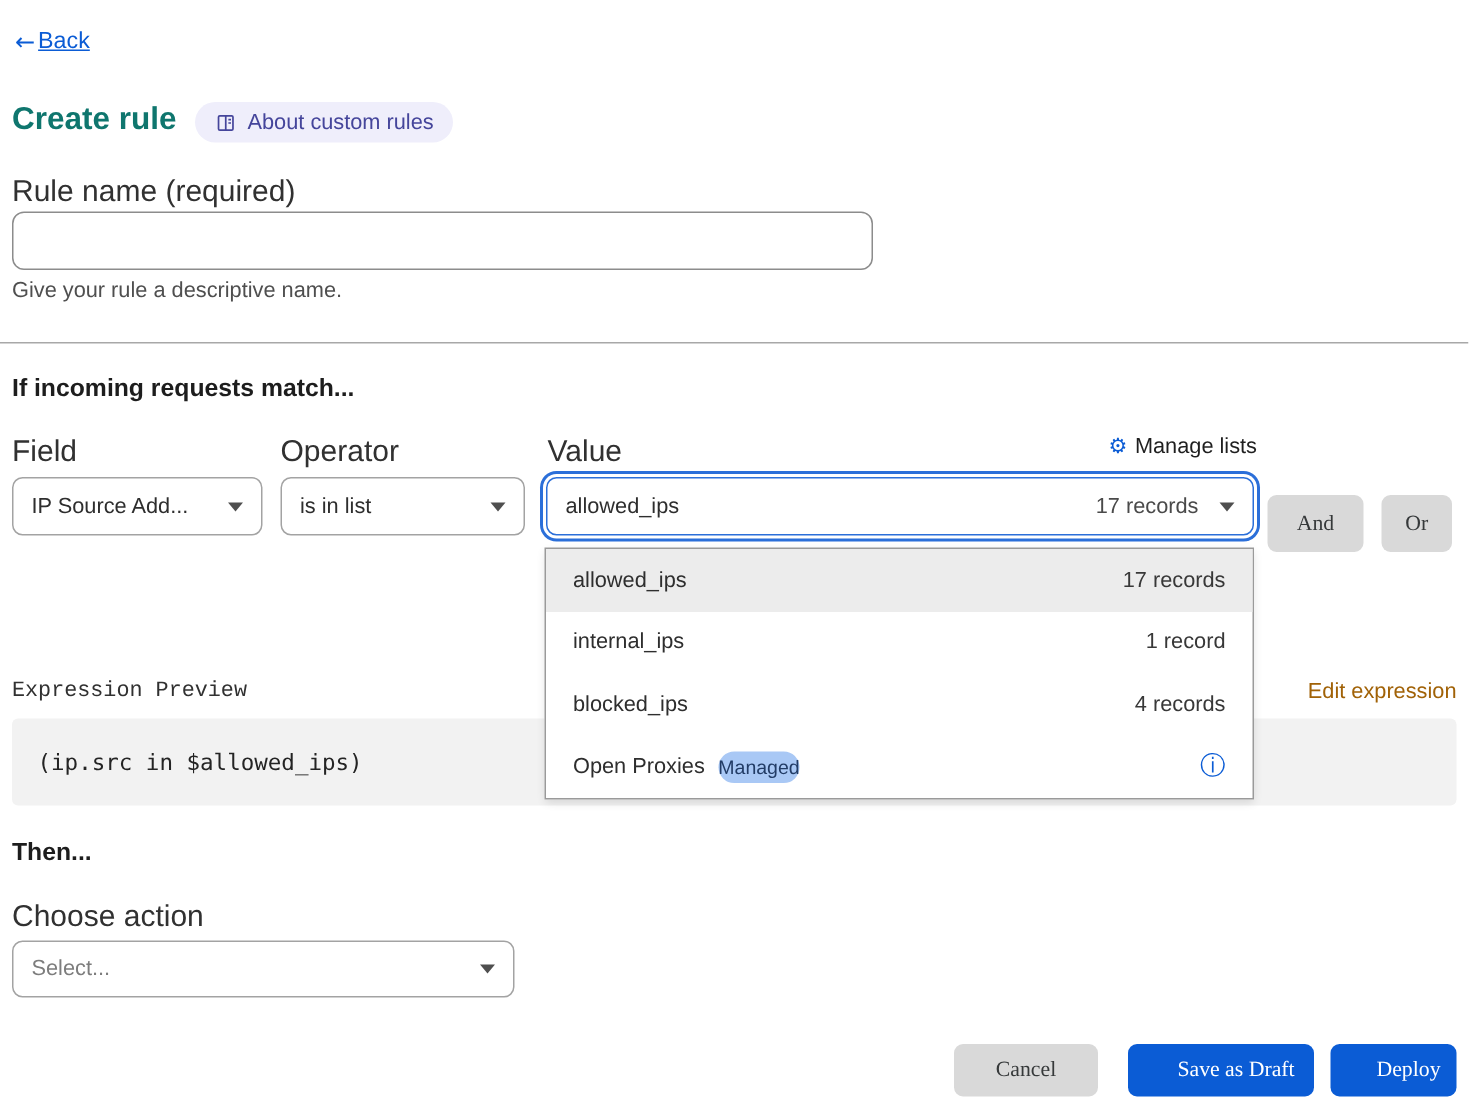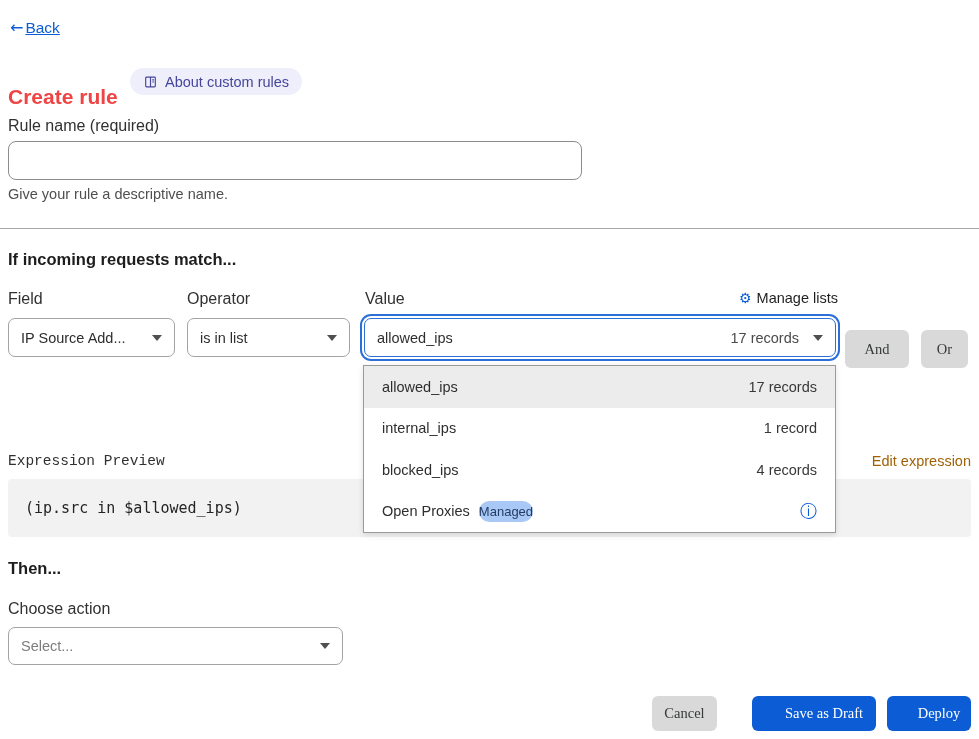--- a/index.html
+++ b/index.html
@@ -9,27 +9,27 @@
   .abs { position:absolute; }
 
   a.link { color:#a16207; cursor:pointer; }
 
   
   .back { top:18px; left:10px; font-size:15.5px; color:#0b5cd5; display:flex; align-items:center; gap:2px; }
   .back .arrow { font-family:"DejaVu Sans", sans-serif; text-decoration:none; font-size:16px; }
   .back .txt { text-decoration:underline; }
 
   
-  .page-title { top:68px; left:8px; font-size:21px; font-weight:700; color:#ef4444;margin-top:17px; }
+  .page-title { top:68px; left:8px; font-size:21px; font-weight:700; color:#0f766e; }
   .about-pill { top:68px; left:130px; height:27px; background:#efeefb; border-radius:14px;
     display:flex; align-items:center; gap:7px; padding:0 13px; color:#45459b; font-size:14.5px; cursor:pointer; }
   .about-pill svg { display:block; }
 
   
-  .field-label { font-size:16px; color:#313131; }
+  .field-label { font-size:20px; color:#313131; }
   .lbl-rulename { top:117px; left:8px; }
   .rule-input { top:141px; left:8px; width:574px; height:39px; border:1px solid #8c8c8c; border-radius:8px;
     font-size:15px; padding:0 12px; font-family:"Liberation Sans", sans-serif; color:#1f1f1f; background:#fff; }
   .helper { top:186px; left:8px; font-size:14.5px; color:#4f4f4f; }
 
   .divider { top:228px; left:0; width:979px; height:1px; background:#a8a8a8; }
 
   
   .section-heading { font-size:16.5px; font-weight:700; color:#1d1d1d; }
   .h-match { top:250px; left:8px; }
@@ -73,21 +73,21 @@
     display:flex; align-items:center; padding:0 17px; }
   .expr-code { font-family:"DejaVu Sans Mono", monospace; font-size:15px; color:#242424; }
 
   
   .h-then { top:559px; left:8px; }
   .lbl-action { top:600px; left:8px; }
   .sel-action { top:627px; left:8px; width:335px; height:38px; }
   .sel-action .ph { color:#7d7d7d; }
 
   
-  .btn-cancel { top:684px; left:652px; width:65px; height:35px; }
+  .btn-cancel { top:684px; left:636px; width:96px; height:35px; }
   .btn-save   { top:684px; left:752px; width:124px; height:35px; }
   .btn-deploy { top:684px; left:887px; width:84px; height:35px; }
 </style>
 </head>
 <body>
 
 <a class="abs back">
   <span class="arrow">←</span>
   <span class="txt">Back</span>
 </a>

